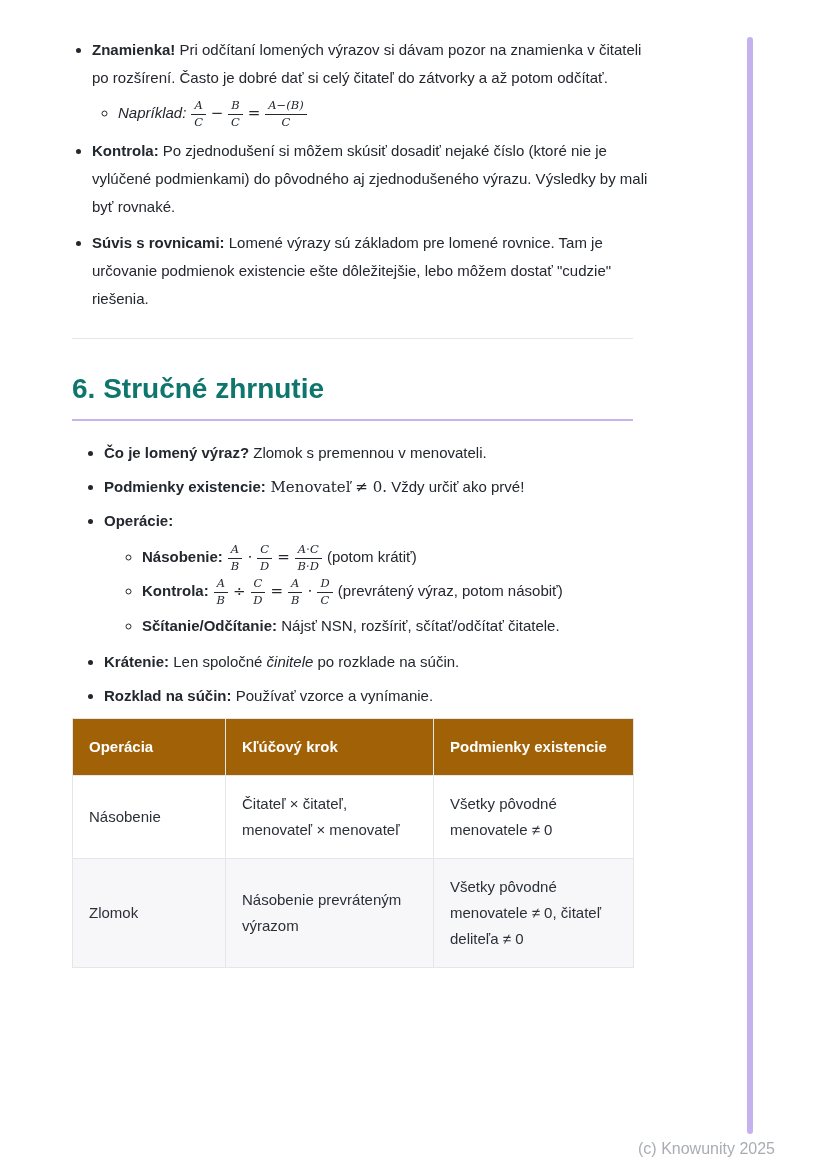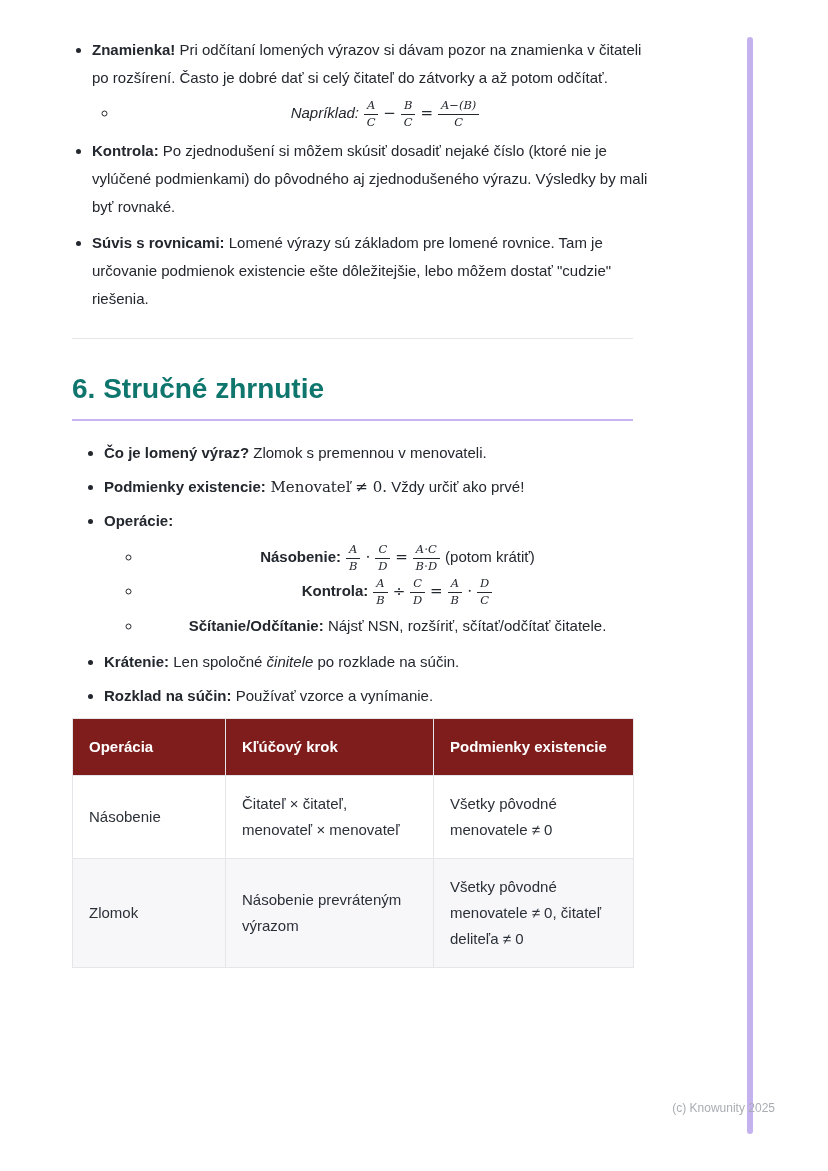--- a/index.html
+++ b/index.html
@@ -25,21 +25,20 @@
   
   ul.l1 {
     margin: 0;
     padding-left: 20px;
     list-style: disc outside;
   }
   ul.l2 {
     margin: 6px 0 0 0;
     padding-left: 26px;
     list-style: circle outside;
-    text-align: center;
   }
   .top-notes { position: absolute; top: 36px; left: 0; width: 561px; }
   .top-notes li { line-height: 28px; margin-bottom: 8px; }
   .top-notes ul.l2 li { margin-bottom: 0; line-height: 30px; }
   .b { font-weight: 700; }
   .it { font-style: italic; }
   .mathtext { font-family: "DejaVu Serif", serif; }
   
   .formula {
     font-family: "DejaVu Serif", serif;
@@ -96,21 +95,21 @@
     top: 718px;
     left: 0;
     width: 561px;
     border-collapse: collapse;
     table-layout: fixed;
   }
   .summary-table col.c1 { width: 153px; }
   .summary-table col.c2 { width: 208px; }
   .summary-table col.c3 { width: 200px; }
   .summary-table th {
-    background: #7f1d1d;
+    background: #a16207;
     color: #ffffff;
     font-weight: 700;
     text-align: left;
     font-size: 15px;
     line-height: 22px;
     padding: 17px 16px;
     border: 1px solid #e4e6ea;
   }
   .summary-table td {
     font-size: 15px;
@@ -127,23 +126,23 @@
     position: absolute;
     left: 747px;
     top: 37px;
     width: 6px;
     height: 1097px;
     border-radius: 3px;
     background: #c4b2ef;
   }
   .watermark {
     position: absolute;
-    top: 1101px;
+    top: 1142px;
     right: 53px;
-    font-size: 12px;
+    font-size: 16px;
     line-height: 14px;
     color: #a9adb3;
   }
 </style>
 </head>
 <body>
 
 <div class="content">
 
   <ul class="l1 top-notes">
@@ -206,21 +205,21 @@
                 <span class="den">B</span>
               </span><span class="mop">÷</span><span class="frac">
                 <span class="num">C</span>
                 <span class="den">D</span>
               </span><span class="mop">=</span><span class="frac">
                 <span class="num">A</span>
                 <span class="den">B</span>
               </span><span class="mop">⋅</span><span class="frac">
                 <span class="num">D</span>
                 <span class="den">C</span>
-              </span></span>
+              </span></span><span> (prevrátený výraz, potom násobiť)</span>
         </li>
         <li>
           <span class="b">Sčítanie/Odčítanie:</span><span> Nájsť NSN, rozšíriť, sčítať/odčítať čitatele.</span>
         </li>
       </ul>
     </li>
     <li>
       <span class="b">Krátenie:</span><span> Len spoločné </span><span class="it">činitele</span><span> po rozklade na súčin.</span>
     </li>
     <li>

